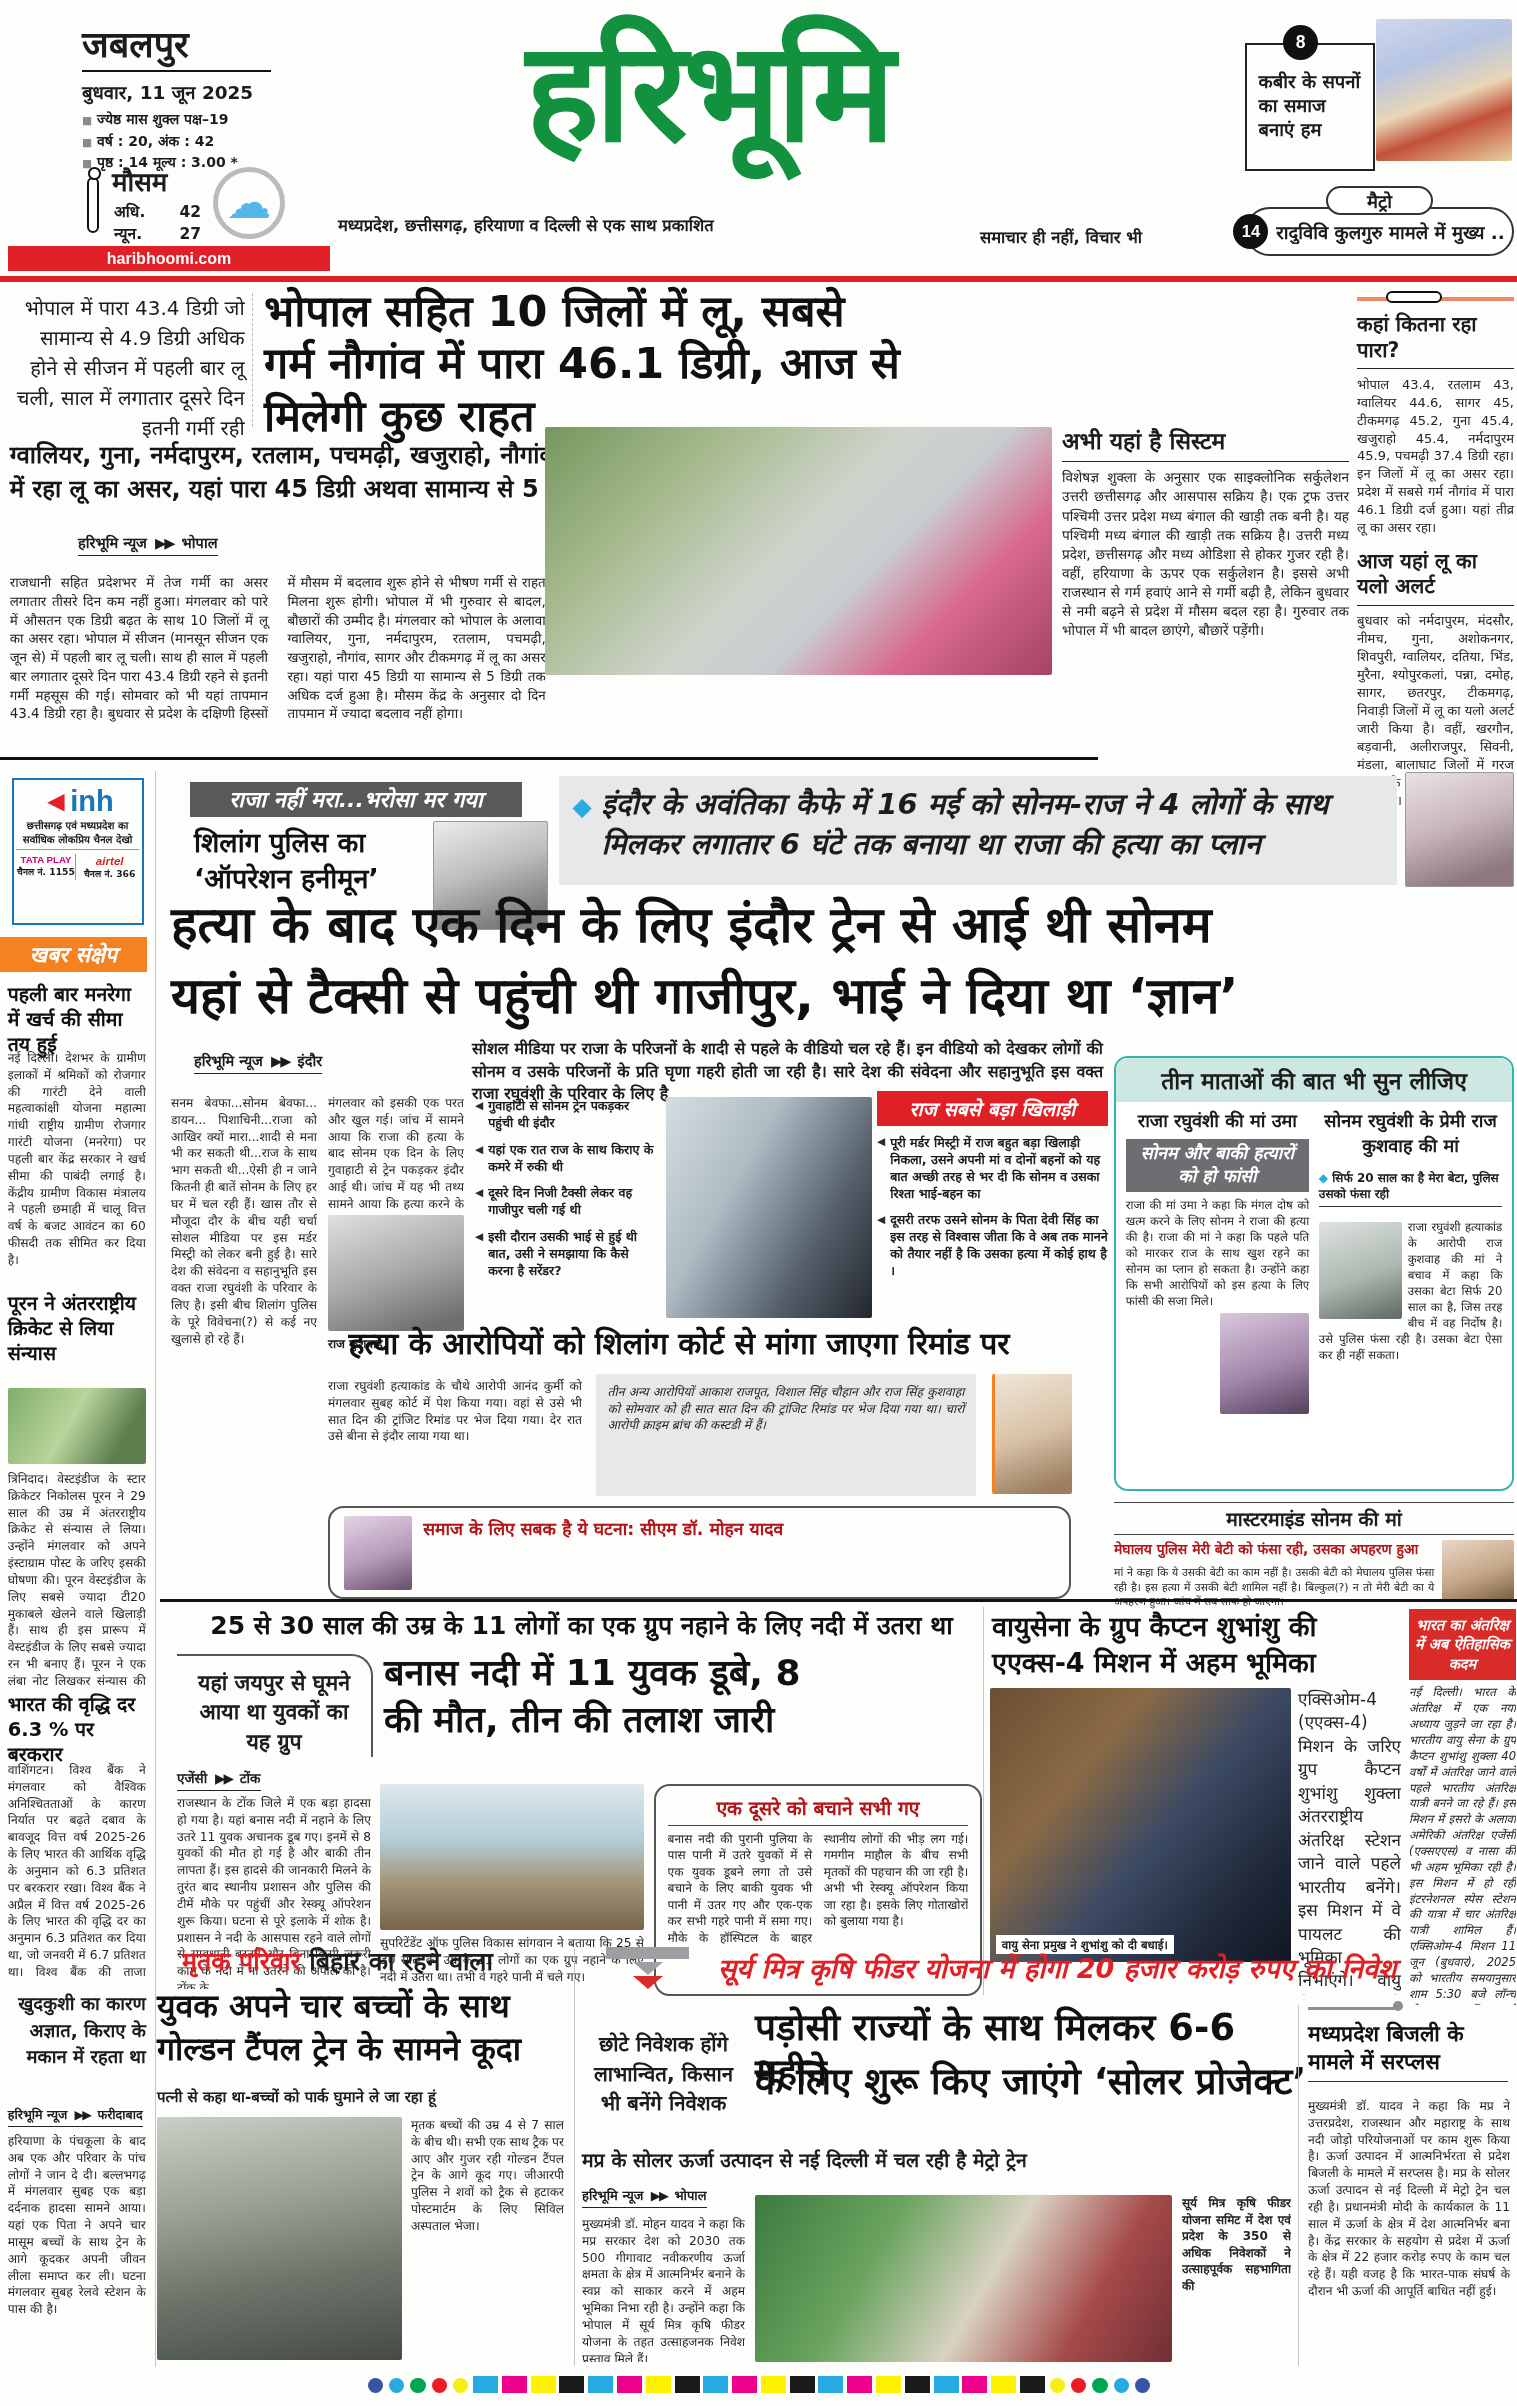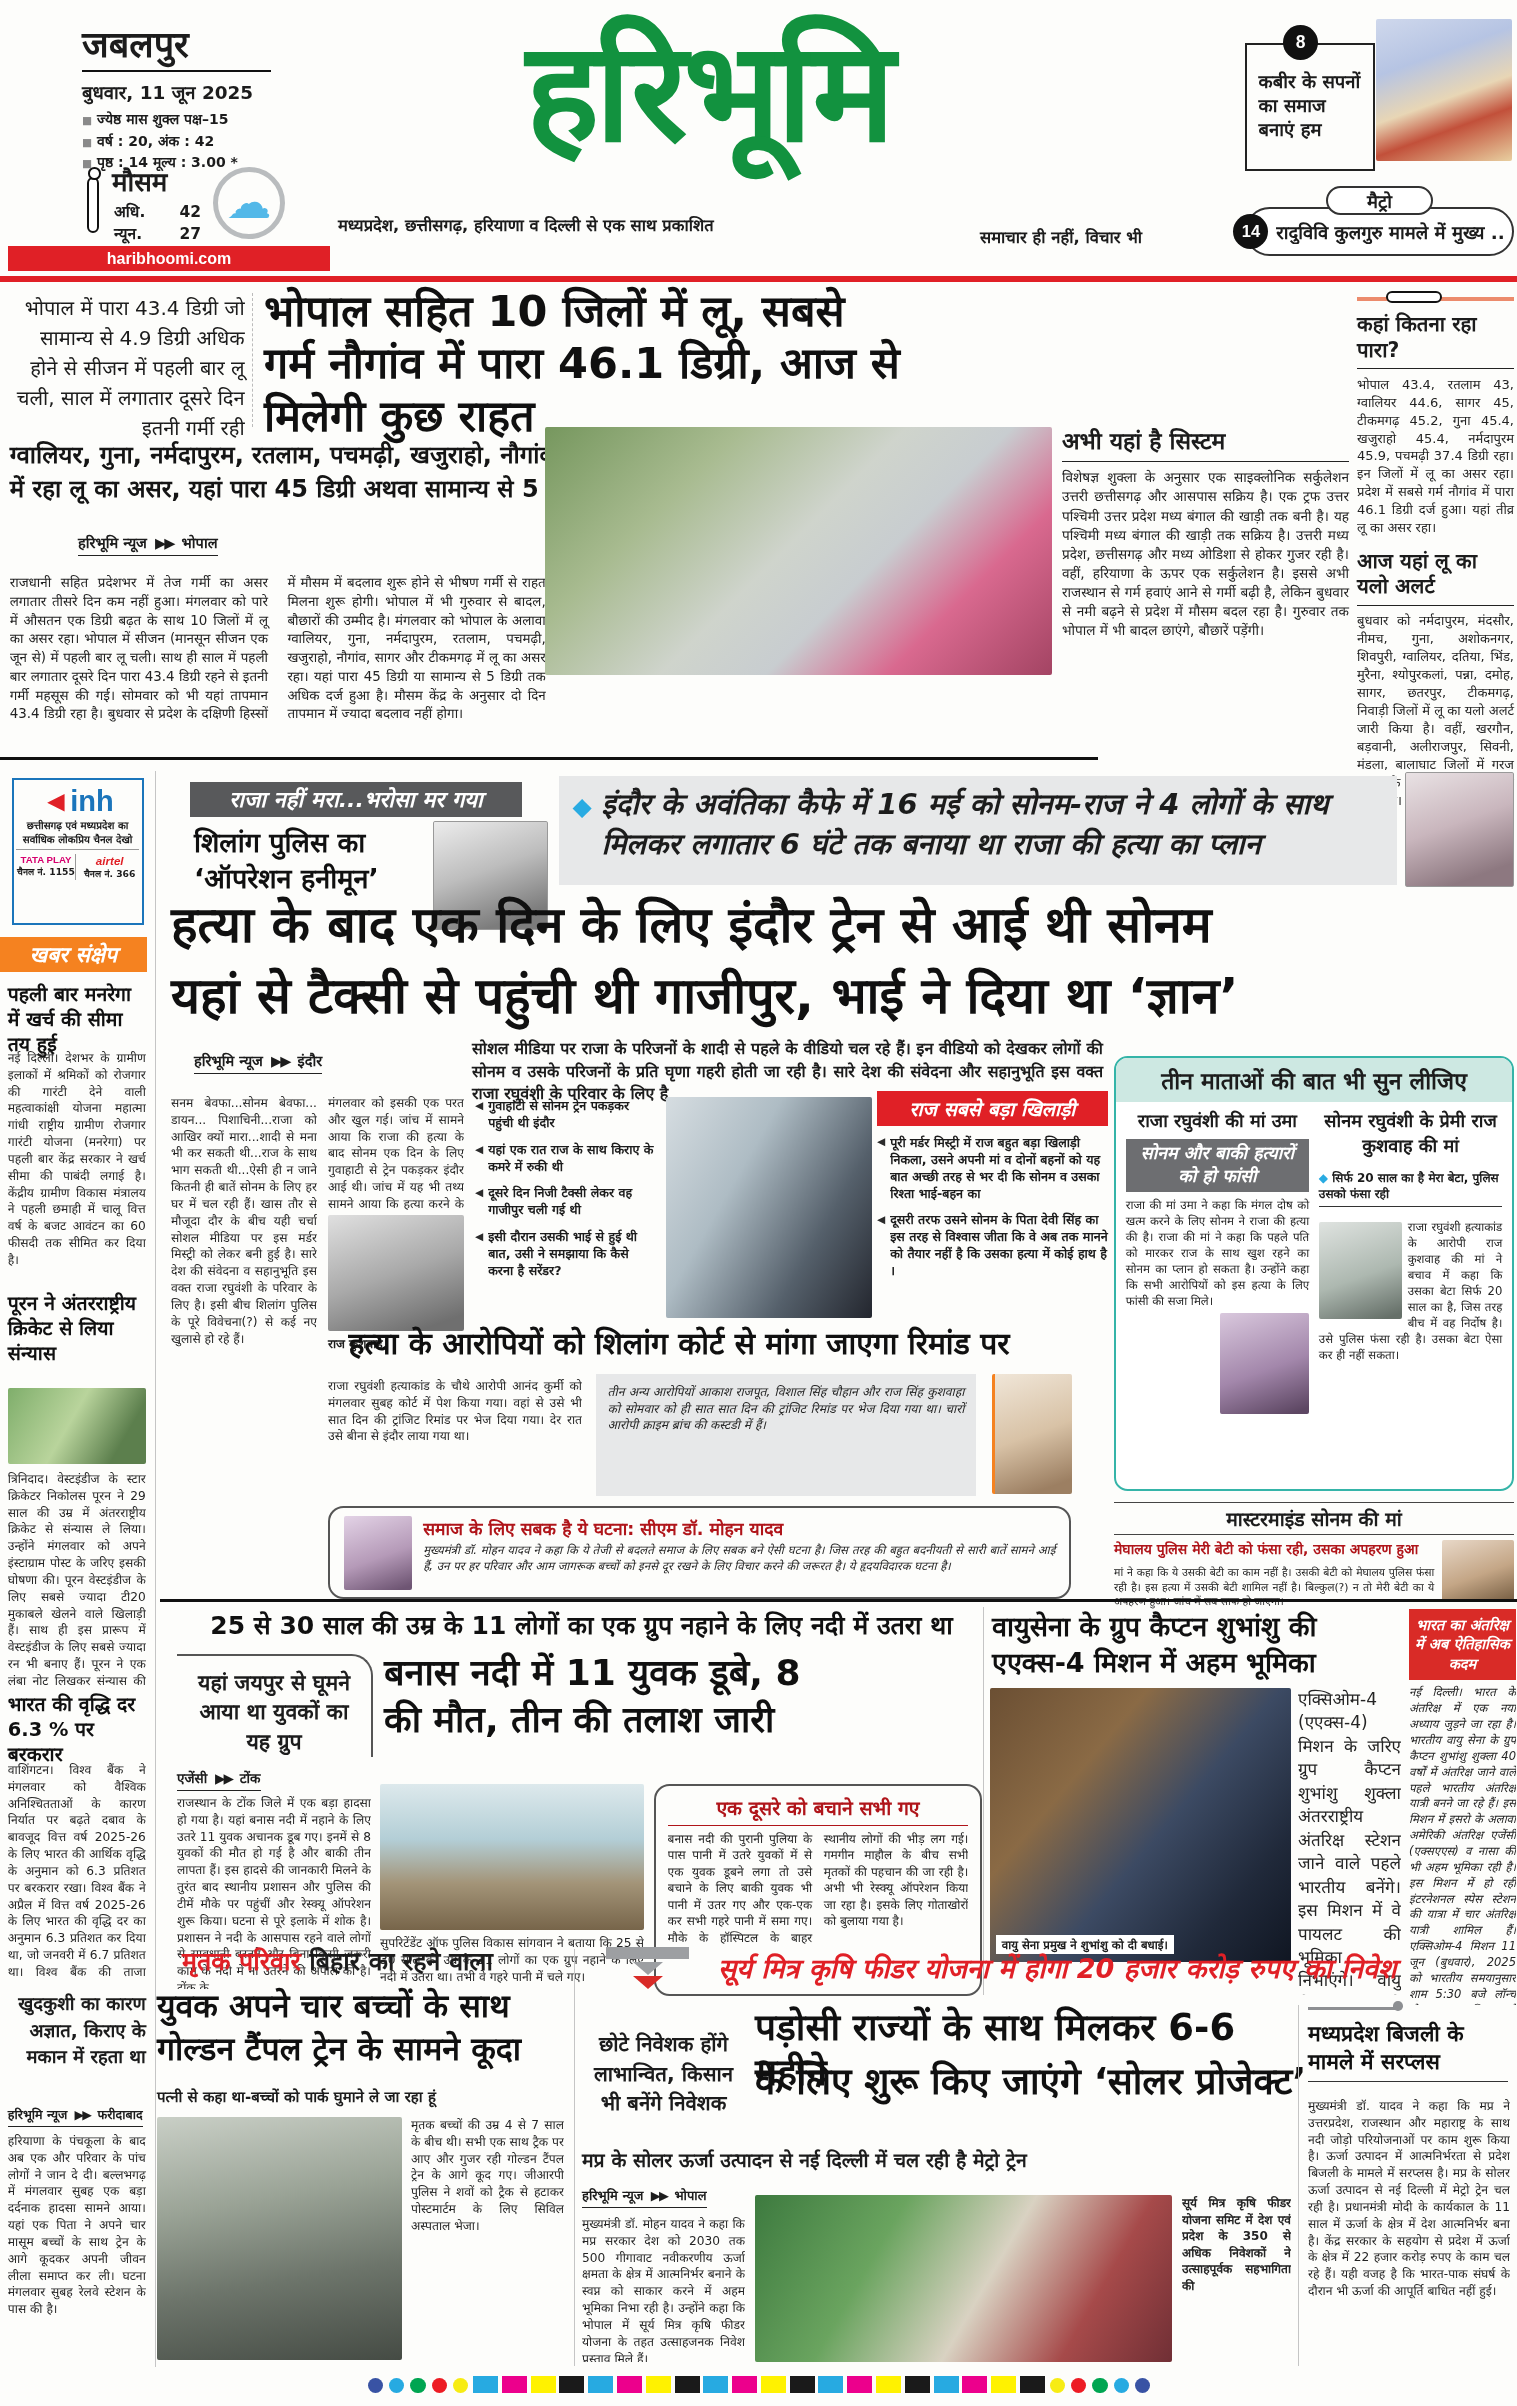--- a/index.html
+++ b/index.html
@@ -38,21 +38,21 @@
 .quote-box{border:2.4px solid #555;border-radius:15.5px;}
 </style>
 </head>
 <body>
 
 <div class="abs" style="left:0;top:0;width:1518px;height:216px;border-radius:27px;">
   <div class="abs" style="left:82px;top:19.4px;width:189px;">
     <div style="font-size:36px;font-weight:800;border-bottom:2.9px solid #111;padding-bottom:1.9px;">जबलपुर</div>
     <div style="font-size:18.4px;font-weight:700;margin-top:6.8px;">बुधवार, 11 जून 2025</div>
     <div style="font-size:14px;font-weight:600;margin-top:4.9px;line-height:1.55;">
-      <div><span style="color:#8a8a8a;font-size:10.7px;">■</span> <span>ज्येष्ठ मास शुक्ल पक्ष–15</span></div>
+      <div><span style="color:#8a8a8a;font-size:10.7px;">■</span> <span>ज्येष्ठ मास शुक्ल पक्ष–19</span></div>
       <div><span style="color:#8a8a8a;font-size:10.7px;">■</span> <span>वर्ष : 20, अंक : 42</span></div>
       <div><span style="color:#8a8a8a;font-size:10.7px;">■</span> <span>पृष्ठ : 14  मूल्य : 3.00 *</span></div>
     </div>
   </div>
   <div class="abs" style="left:85px;top:163px;width:194px;height:82px;">
     <div class="thermo" style="left:1.9px;top:13.6px;"></div>
     <div class="abs" style="left:27px;top:0;font-size:26px;font-weight:800;">मौसम</div>
     <div class="abs" style="left:29px;top:39px;width:87px;font-size:15.5px;font-weight:700;line-height:1.4;">
       <div style="display:flex;justify-content:space-between;">
           <span>अधि.</span>
@@ -205,21 +205,20 @@
 
   <div class="abs hl ctr" style="left:252px;top:1326px;width:854px;font-size:30px;">हत्या के आरोपियों को शिलांग कोर्ट से मांगा जाएगा रिमांड पर</div>
   <div class="abs small-txt j" style="left:328px;top:1378px;width:254px;height:116px;overflow:hidden;">राजा रघुवंशी हत्याकांड के चौथे आरोपी आनंद कुर्मी को मंगलवार सुबह कोर्ट में पेश किया गया। वहां से उसे भी सात दिन की ट्रांजिट रिमांड पर भेज दिया गया। देर रात उसे बीना से इंदौर लाया गया था।</div>
   <div class="abs small-txt j it" style="left:596px;top:1374px;width:380px;height:122px;background:#e7e8e9;padding:9.7px 11.6px;">तीन अन्य आरोपियों आकाश राजपूत, विशाल सिंह चौहान और राज सिंह कुशवाहा को सोमवार को ही सात सात दिन की ट्रांजिट रिमांड पर भेज दिया गया था। चारों आरोपी क्राइम ब्रांच की कस्टडी में हैं।</div>
   <div class="photo" style="left:992px;top:1374px;width:80px;height:120px;background:linear-gradient(160deg,#f0e6d8,#d8c2a6 50%,#9c7f62 90%);border-left:3.9px solid #f58220;"></div>
 
   <div class="abs quote-box" style="left:328px;top:1506px;width:743px;height:93px;padding:7.8px 13.6px;display:flex;gap:11.6px;align-items:flex-start;">
     <div class="photo" style="position:static;flex:0 0 68px;width:68px;height:74px;background:linear-gradient(160deg,#e3d3e6,#b59ab8 55%,#6e5573 95%);"></div>
     <div>
       <div class="xb" style="font-size:17.5px;color:#b0151a;">समाज के लिए सबक है ये घटना: सीएम डॉ. मोहन यादव</div>
-      <div class="small-txt it j" style="font-size:11.6px;margin-top:2.9px;">मुख्यमंत्री डॉ. मोहन यादव ने कहा कि ये तेजी से बदलते समाज के लिए सबक बने ऐसी घटना है। जिस तरह की बहुत बदनीयती से सारी बातें सामने आई हैं, उन पर हर परिवार और आम जागरूक बच्चों को इनसे दूर रखने के लिए विचार करने की जरूरत है। ये हृदयविदारक घटना है।</div>
     </div>
   </div>
 
   <div class="abs" style="left:1114px;top:1056px;width:400px;height:435px;border:2.9px solid #35b4a8;border-radius:13.6px;overflow:hidden;background:#fff;">
     <div class="ctr xb" style="background:#cde8e2;font-size:23px;padding:5.8px 3.9px;">तीन माताओं की बात भी सुन लीजिए</div>
     <div style="display:flex;gap:9.7px;padding:7.8px 9.7px;">
       <div style="width:50%;">
         <div class="b ctr" style="font-size:18px;line-height:1.3;">राजा रघुवंशी की मां उमा</div>
         <div class="gray-band" style="background:#6d6e71;font-size:17.5px;line-height:1.3;padding:3.9px;margin:5.8px 0;">सोनम और बाकी हत्यारों को हो फांसी</div>
         <div class="small-txt j" style="font-size:11.6px;">राजा की मां उमा ने कहा कि मंगल दोष को खत्म करने के लिए सोनम ने राजा की हत्या की है। राजा की मां ने कहा कि पहले पति को मारकर राज के साथ खुश रहने का सोनम का प्लान हो सकता है। उन्होंने कहा कि सभी आरोपियों को इस हत्या के लिए फांसी की सजा मिले।</div>

